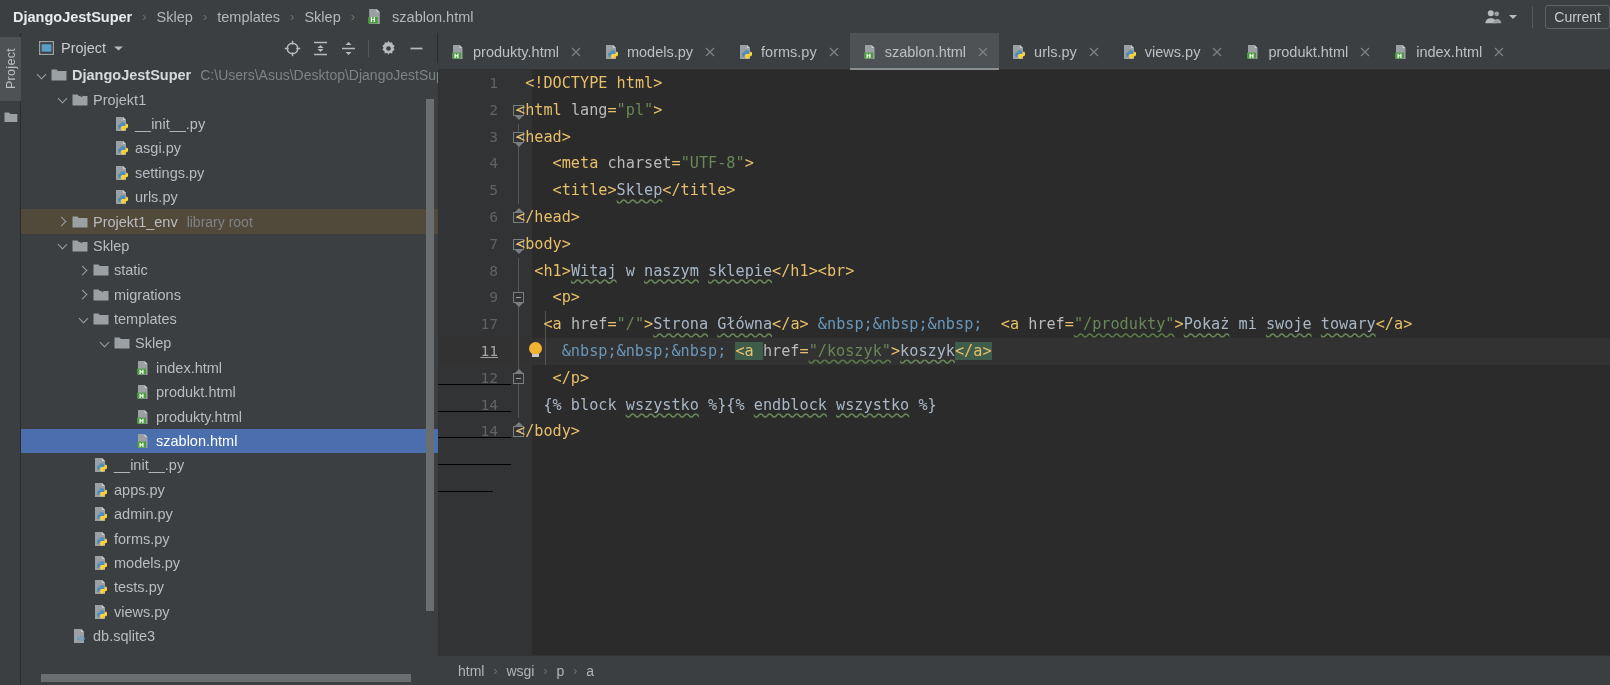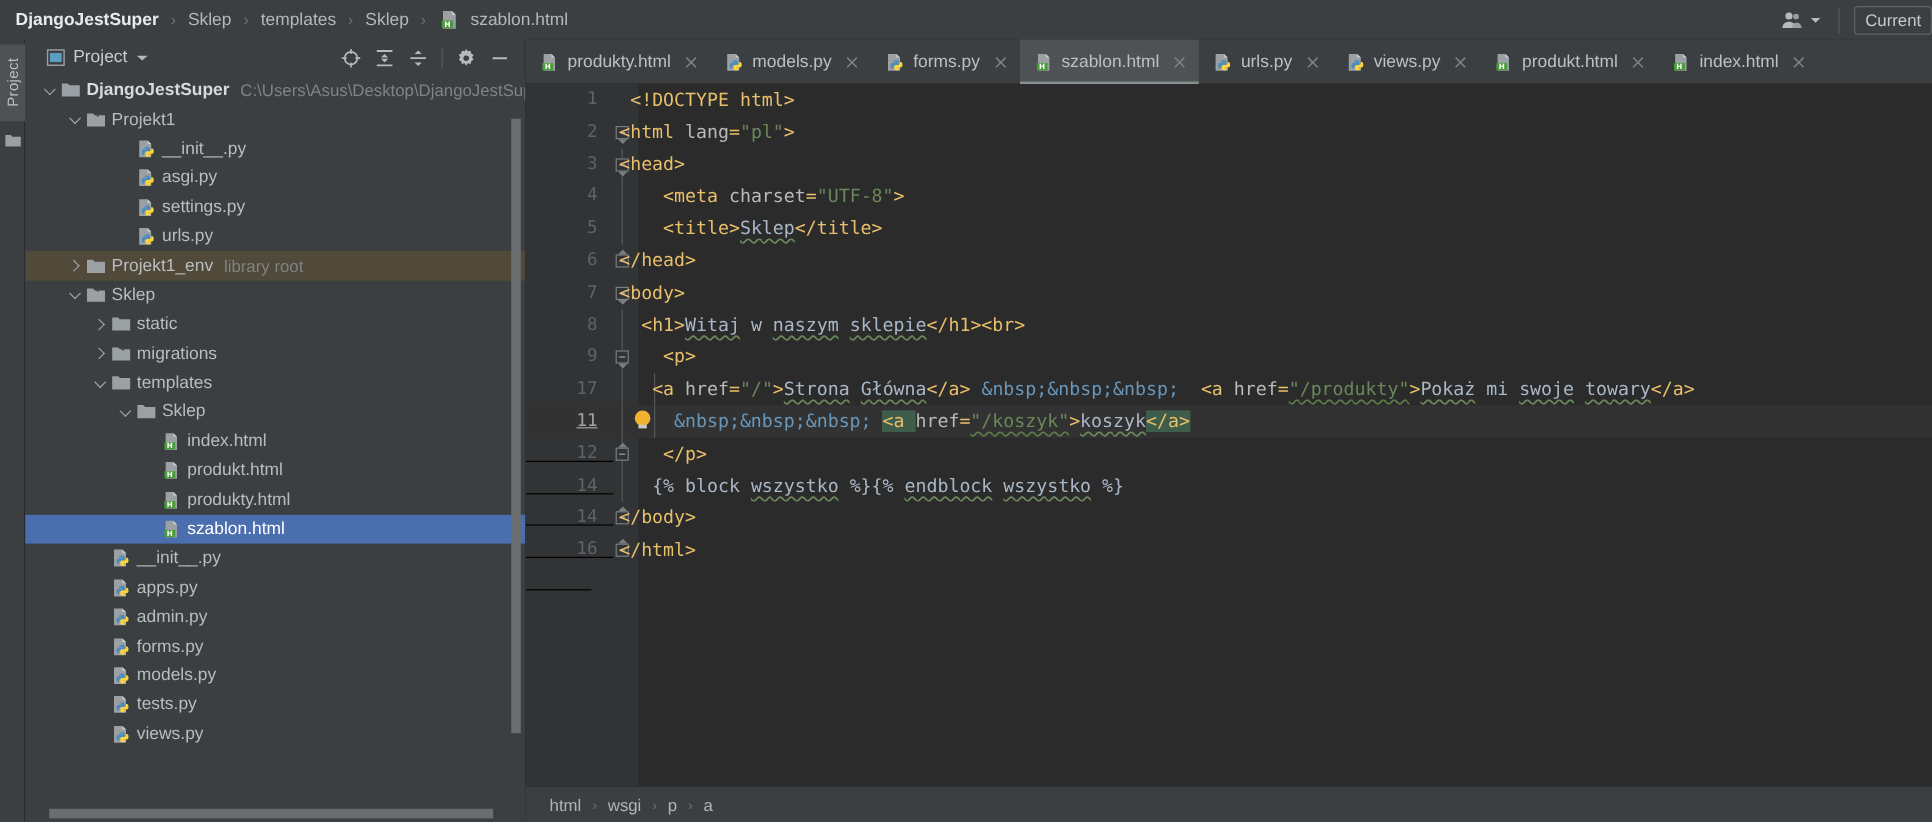--- a/index.html
+++ b/index.html
@@ -625,20 +625,32 @@
           <span class="ticon">
             <svg width="16" height="16" viewBox="0 0 16 16">
               <path d="M2 1h7l3 3v11H2z" fill="#9aa0a3"></path>
               <path d="M9 1l3 3H9z" fill="#c6cccf"></path>
               <path d="M8.6 6.2c-2.3 0-2.2 1-2.2 1v1h2.3v.4H5.6s-1.5-.2-1.5 2.2c0 2.4 1.3 2.3 1.3 2.3h.8v-1.1s0-1.3 1.3-1.3h2.2s1.2 0 1.2-1.2V7.3s.2-1.1-2.3-1.1zm-1.3.7a.4.4 0 1 1 0 .9.4.4 0 0 1 0-.9z" fill="#4b8bbe"></path>
               <path d="M9.6 14.6c2.3 0 2.2-1 2.2-1v-1H9.5v-.4h3.1s1.5.2 1.5-2.2c0-2.4-1.3-2.3-1.3-2.3h-.8v1.1s0 1.3-1.3 1.3H8.5s-1.2 0-1.2 1.2v2.2s-.2 1.1 2.3 1.1zm1.3-.7a.4.4 0 1 1 0-.9.4.4 0 0 1 0 .9z" fill="#ffd43b"></path>
             </svg>
           </span>
           <span class="tlabel">views.py</span>
         </div>
+        <div class="trow">
+          <span style="width: 33px; flex: 0 0 auto;"></span>
+          <span class="tw"></span>
+          <span class="ticon">
+            <svg width="16" height="16" viewBox="0 0 16 16">
+              <path d="M2 1h7l3 3v11H2z" fill="#9aa0a3"></path>
+              <path d="M9 1l3 3H9z" fill="#c6cccf"></path>
+              <ellipse cx="9" cy="10.5" rx="3.3" ry="1.5" fill="none" stroke="#5a9ec4" stroke-width="1.2"></ellipse>
+            </svg>
+          </span>
+          <span class="tlabel">db.sqlite3</span>
+        </div>
       </div>
     <div id="tree-vscroll"></div>
     <div id="tree-hscroll"></div>
   </div>
 </div>
 
 <div id="editor-area">
 
   <div id="tabs">
       <div class="etab">
@@ -858,25 +870,20 @@
         <span class="foldline"></span>
         <span class="code">   <span class="txt">{% block </span><span class="txt squig">wszystko</span><span class="txt"> %}{% </span><span class="txt squig">endblock</span><span class="txt"> </span><span class="txt squig">wszystko</span><span class="txt"> %}</span></span>
       </div>
 
       <div class="cline">
         <span class="ln">14</span>
         <span class="foldm close"></span>
         <span class="code"><span class="tag">&lt;/body&gt;</span></span>
       </div>
 
-      <div class="cline">
-        <span class="ln">16</span>
-        <span class="foldm close"></span>
-        <span class="code"><span class="tag">&lt;/html&gt;</span></span>
-      </div>
 
     </div>
   </div>
 
   <div id="bcrumb">
       <span class="bc-item">html</span>
       <span class="bc-sep">›</span>
       <span class="bc-item">wsgi</span>
       <span class="bc-sep">›</span>
       <span class="bc-item">p</span>

